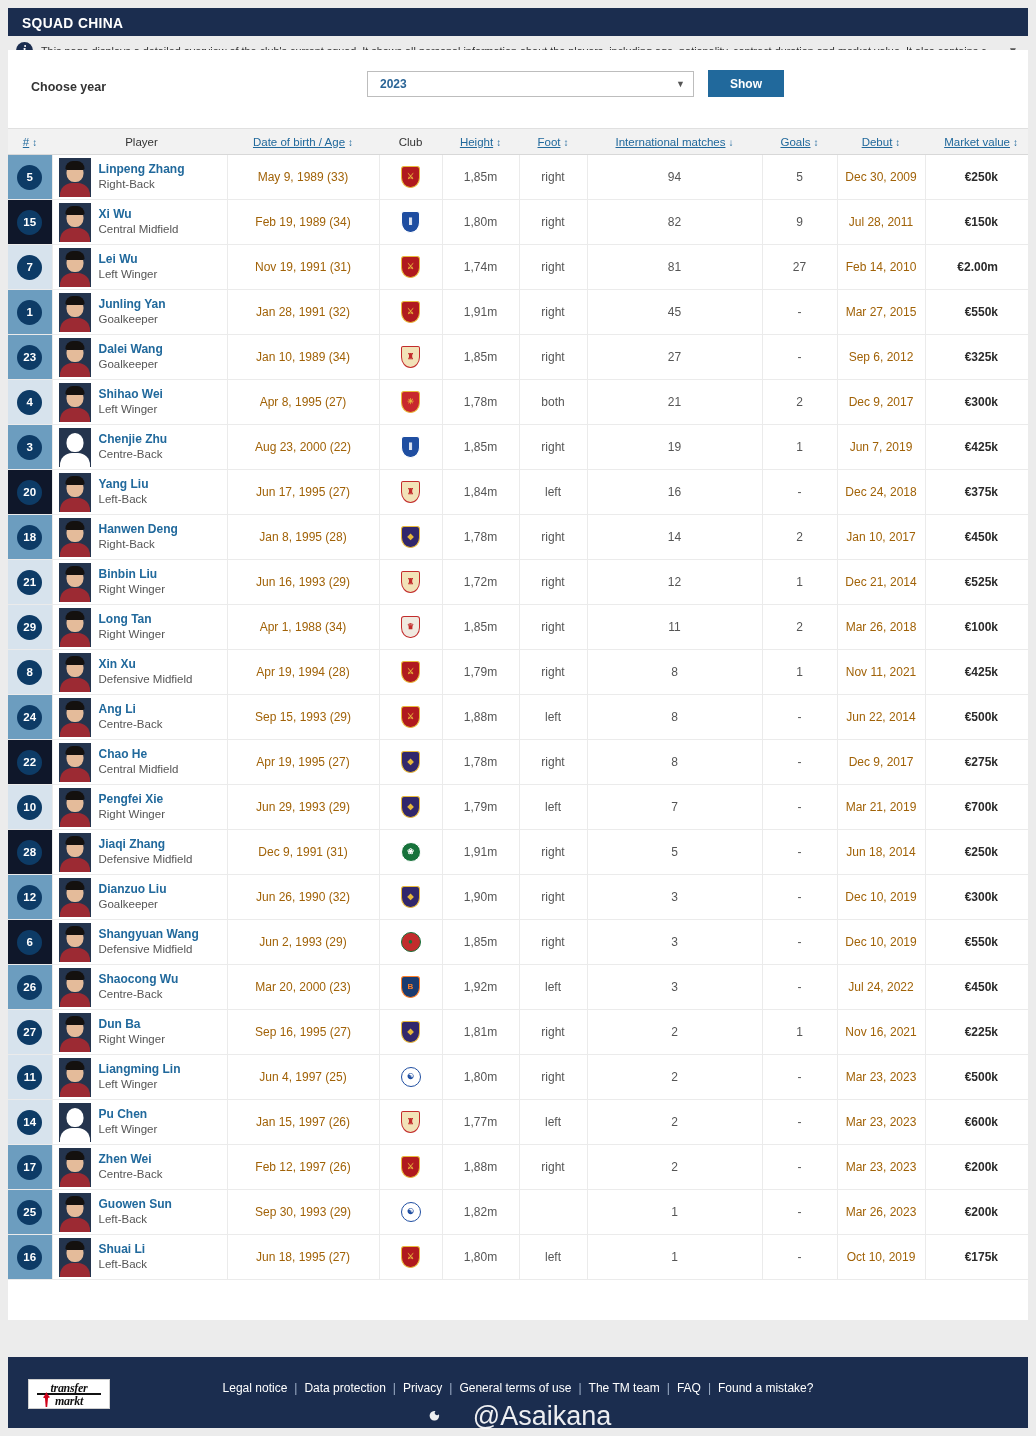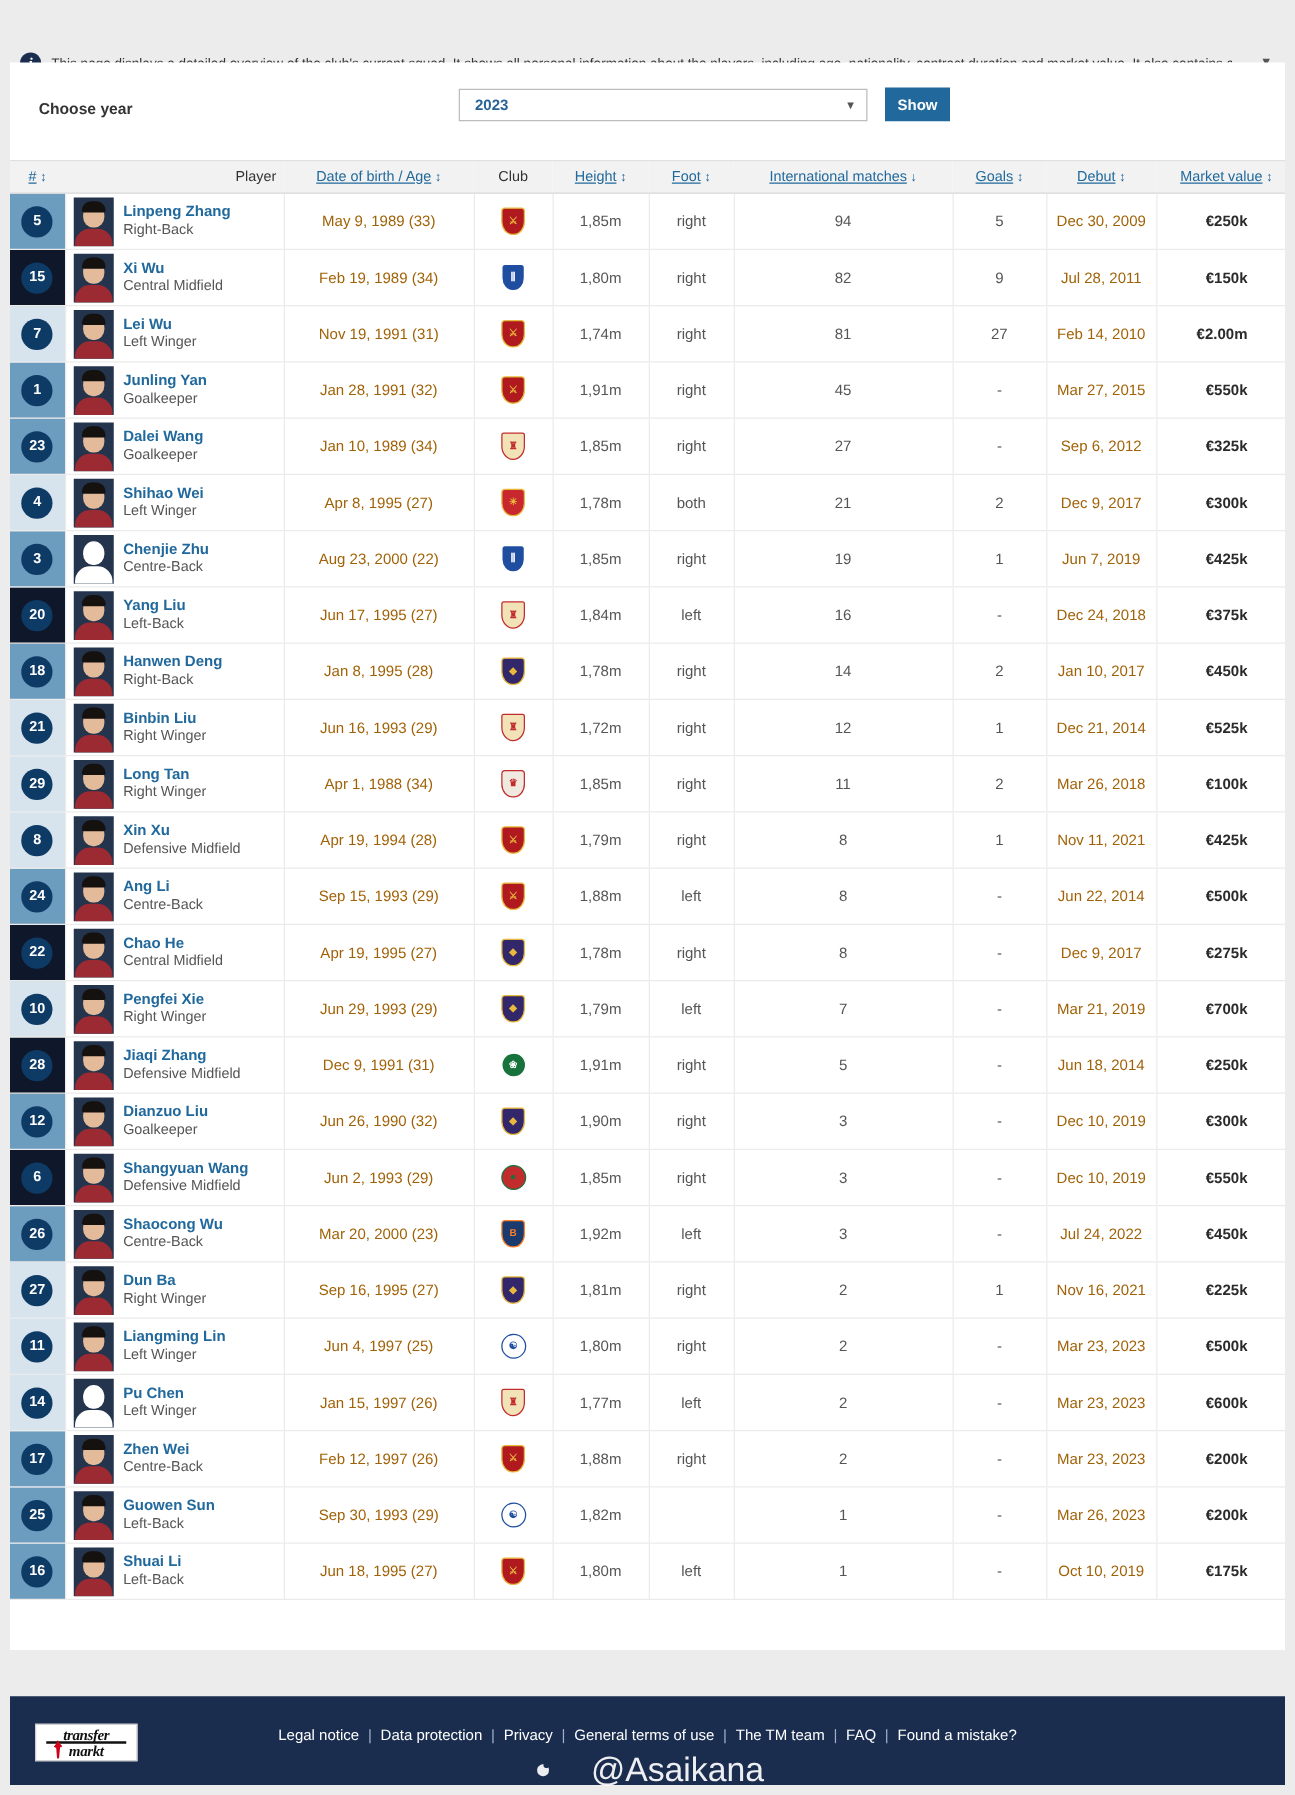--- a/index.html
+++ b/index.html
@@ -58,21 +58,21 @@
     font-size:12.5px; font-weight:bold; color:#333;
   }
   .select-box {
     position:absolute; left:359px; top:21px; width:327px; height:26px;
     border:1px solid #bdbdbd; background:#fff;
     display:flex; align-items:center; padding:0 8px 0 12px;
   }
   .select-value { flex:1 1 auto; color:#2a6496; font-size:12px; font-weight:bold; }
   .caret { font-size:9px; color:#555; }
   .show-btn {
-    position:absolute; left:700px; top:20px; width:52px; height:27px;
+    position:absolute; left:700px; top:20px; width:76px; height:27px;
     background:#21699c; color:#fff; border:none;
     font-family:"Liberation Sans", sans-serif;
     font-size:12px; font-weight:bold; cursor:pointer;
   }
 
   
   .tabs {
     position:relative; height:27px; margin-left:8px;
     display:flex; align-items:flex-end;
   }
@@ -226,20 +226,23 @@
   
   .scrollstrip {
     position:absolute; right:0; top:0; width:8px; height:1436px; background:#ececec;
   }
 </style>
 </head>
 <body>
 
 <div class="page">
 
+  <div class="titlebar">
+    <span class="txt">SQUAD CHINA</span>
+  </div>
 
   <div class="notice">
     <span class="info-badge">i</span>
     <span class="notice-text">This page displays a detailed overview of the club's current squad. It shows all personal information about the players, including age, nationality, contract duration and market value. It also contains a table with average age...</span>
     <span class="notice-arrow">▼</span>
   </div>
 
   <div class="content">
 
     <div class="chooser">
@@ -263,21 +266,21 @@
           <col class="c-intl">
           <col class="c-goal">
           <col class="c-deb">
           <col class="c-mv">
       </colgroup>
       <thead>
         <tr>
           <th>
             <span class="sortable">#</span><span class="sortarrow">↕</span>
           </th>
-          <th class="plain" style="text-align:right;padding-left:10px;margin-top:28px;">
+          <th class="plain" style="text-align:center;padding-left:10px;margin-top:28px;">
             <span>Player</span>
           </th>
           <th>
             <span class="sortable">Date of birth / Age</span><span class="sortarrow">↕</span>
           </th>
           <th>
             <span>Club</span>
           </th>
           <th>
             <span class="sortable">Height</span><span class="sortarrow">↕</span>

